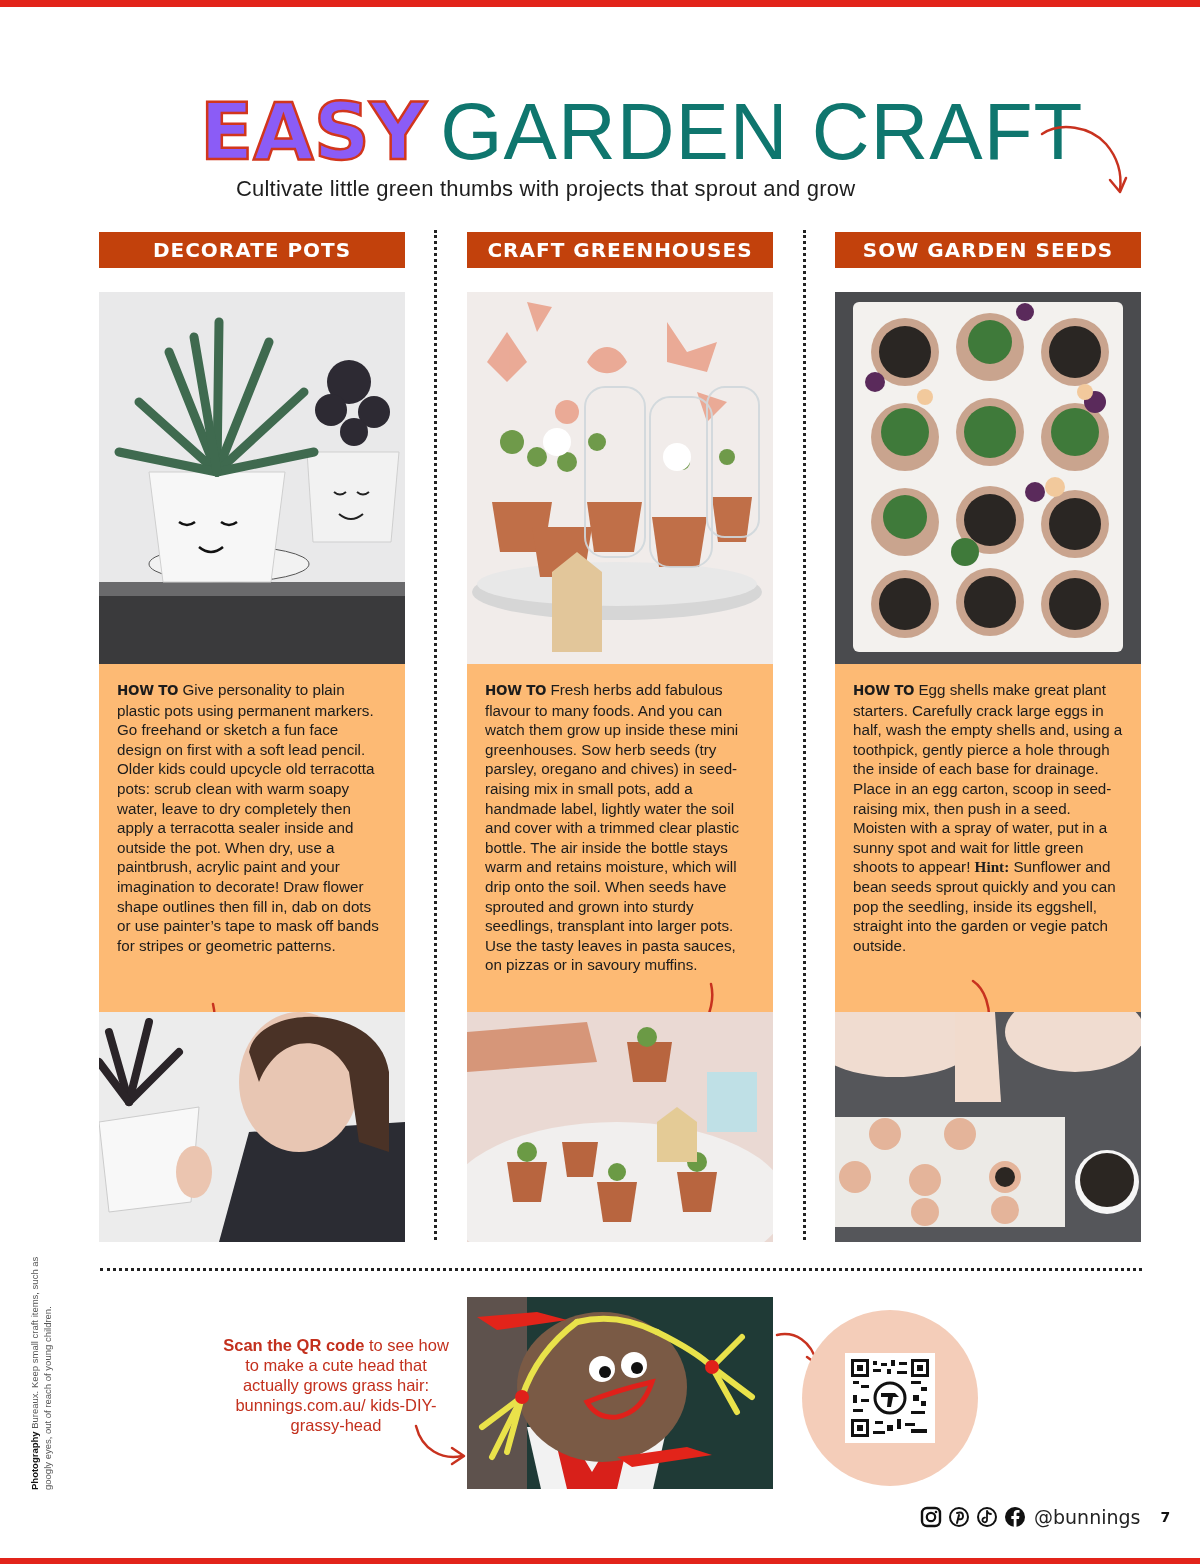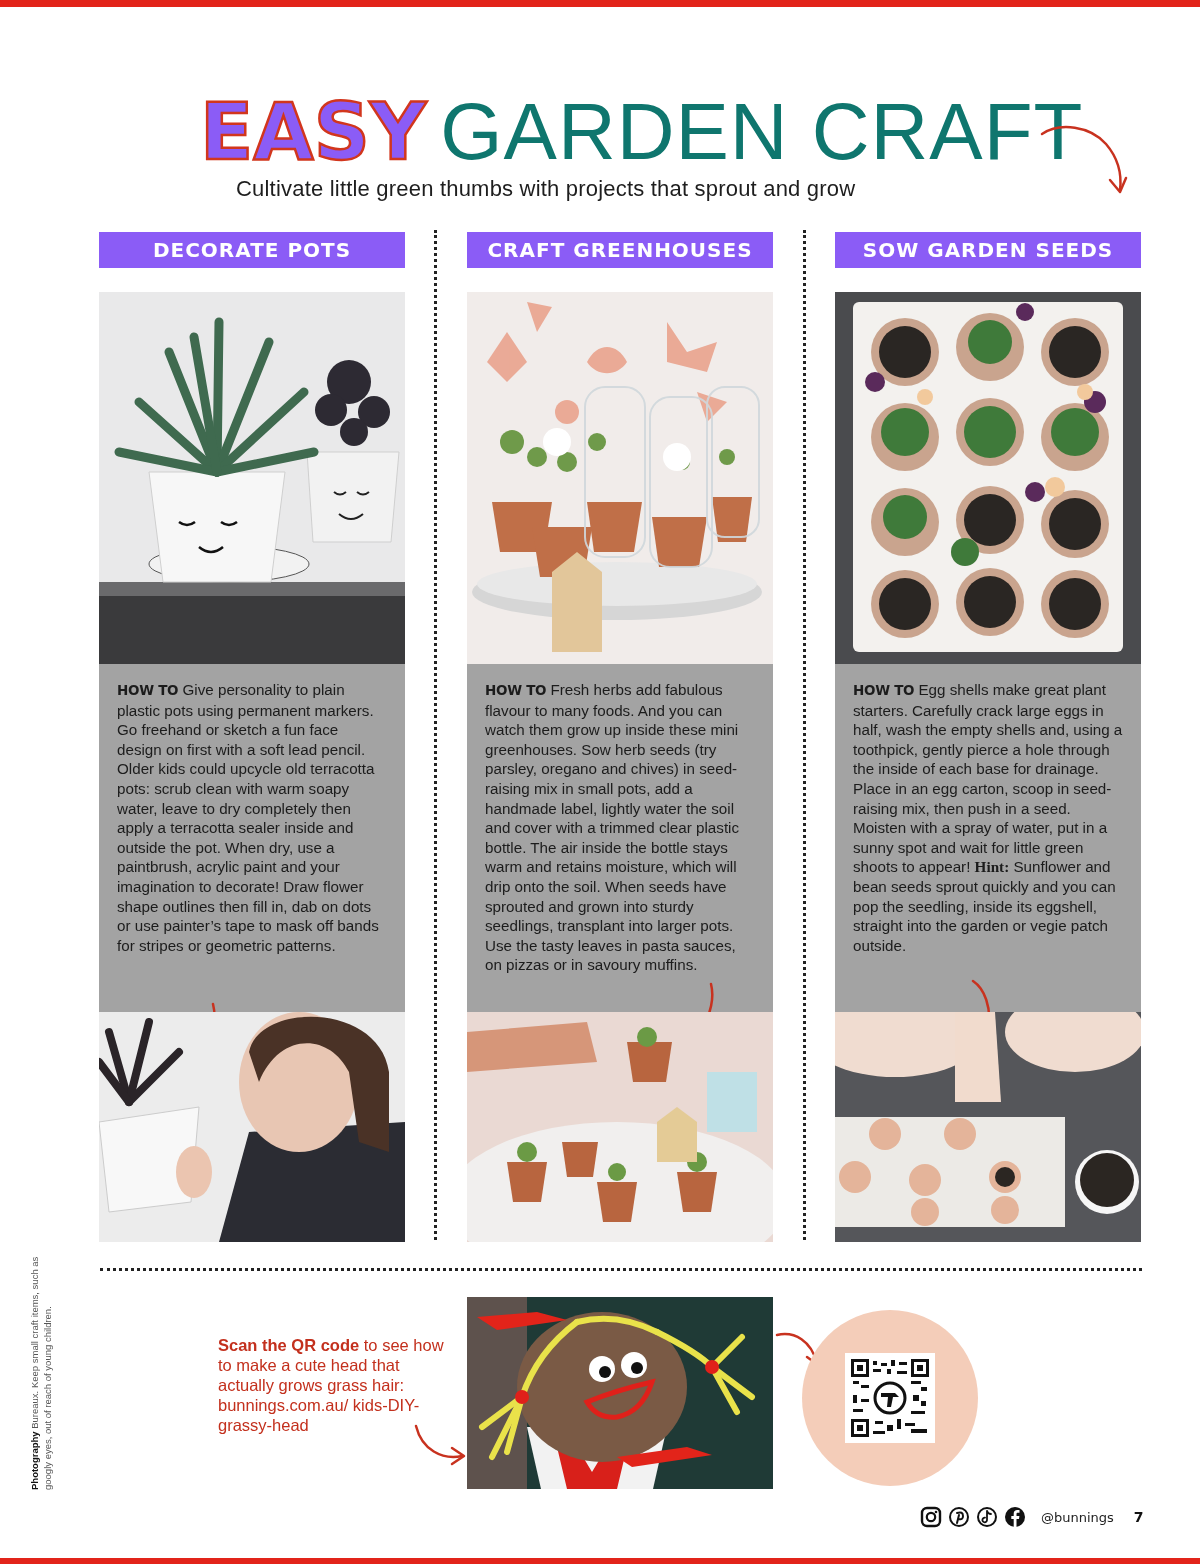--- a/index.html
+++ b/index.html
@@ -11,45 +11,45 @@
 
   
   .title { position: absolute; left: 200px; top: 92px; height: 80px; white-space: nowrap; font-size: 78px; line-height: 80px; letter-spacing: 1px; }
   .title .easy { font-family: "DejaVu Sans", sans-serif; font-weight: bold; color: #8b5cf6; -webkit-text-stroke: 2.5px #d2361d; letter-spacing: 0px; }
   .title .rest { font-family: "Liberation Sans", sans-serif; color: #0f766e; font-weight: normal; margin-left: 14px; font-size: 80px; letter-spacing: 1px; }
   .title-arrow { position: absolute; left: 1040px; top: 120px; width: 90px; height: 80px; }
   .subtitle { position: absolute; left: 236px; top: 176px; font-size: 22px; color: #1e1e1e; font-family: "Liberation Sans", sans-serif; letter-spacing: 0.2px; }
 
   
   .col { position: absolute; top: 232px; width: 306px; }
-  .col-header { height: 36px; background: #8b5cf6; color: #fff; font-family: "DejaVu Sans", sans-serif; font-weight: bold; font-size: 20px; letter-spacing: 1px; display: flex; align-items: center; justify-content: center; }
+  .col-header { height: 36px; background: #c2410c; color: #fff; font-family: "DejaVu Sans", sans-serif; font-weight: bold; font-size: 20px; letter-spacing: 1px; display: flex; align-items: center; justify-content: center; }
   .col-divider { position: absolute; top: 230px; width: 0; height: 1010px; border-left: 3px dotted #222; }
 
   .photo { position: absolute; left: 0; width: 306px; overflow: hidden; }
   .photo-top { top: 60px; height: 372px; }
-  .howto { position: absolute; left: 0; top: 432px; width: 306px; height: 348px; background: #a3a3a3; padding: 16px 18px 8px 18px; font-size: 15.2px; line-height: 19.6px; color: #1c1c1c; font-family: "Liberation Sans", sans-serif; }
+  .howto { position: absolute; left: 0; top: 432px; width: 306px; height: 348px; background: #fdba74; padding: 16px 18px 8px 18px; font-size: 15.2px; line-height: 19.6px; color: #1c1c1c; font-family: "Liberation Sans", sans-serif; }
   .howto .lbl { font-family: "DejaVu Sans", sans-serif; font-weight: bold; font-size: 13.5px; letter-spacing: -0.3px; }
   .howto .hint { font-weight: bold; font-family: Liberation Serif, serif; }
   .photo-bottom { top: 780px; height: 230px; }
   .arrow-down { position: absolute; width: 40px; height: 60px; }
 
   .bottom-dots { position: absolute; left: 100px; top: 1268px; width: 1042px; border-top: 3px dotted #222; }
 
   .side-credit { position: absolute; left: 28px; top: 1490px; transform: rotate(-90deg); transform-origin: 0 0; width: 260px; font-size: 9.5px; line-height: 13px; color: #555; }
   .side-credit b { color: #111; }
 
-  .qr-text { position: absolute; left: 218px; top: 1335px; width: 236px; text-align: left; color: #c3301d; font-size: 16.5px; line-height: 20px; font-family: "Liberation Sans", sans-serif; }
+  .qr-text { position: absolute; left: 218px; top: 1335px; width: 236px; text-align: center; color: #c3301d; font-size: 16.5px; line-height: 20px; font-family: "Liberation Sans", sans-serif; }
   .qr-text b { font-weight: bold; }
   .promo-photo { position: absolute; left: 467px; top: 1297px; width: 306px; height: 192px; overflow: hidden; }
   .qr-circle { position: absolute; left: 802px; top: 1310px; width: 176px; height: 176px; border-radius: 50%; background: #f4cdb9; }
   .qr-box { position: absolute; left: 845px; top: 1353px; width: 90px; height: 90px; background: #fff; padding: 6px; }
 
   .footer { position: absolute; left: 920px; top: 1506px; height: 22px; display: flex; align-items: center; gap: 6px; }
   .footer .soc { width: 22px; height: 22px; }
-  .footer .handle { font-family: "DejaVu Sans", sans-serif; font-size: 13px; color: #222; margin-left: 9px; }
+  .footer .handle { font-family: "DejaVu Sans", sans-serif; font-size: 19px; color: #222; margin-left: 2px; }
   .footer .pagenum { font-family: "DejaVu Sans", sans-serif; font-weight: bold; font-size: 14px; color: #111; margin-left: 14px; }
 </style>
 </head>
 <body>
 
 <div class="top-bar"></div>
 
 <div class="title">
   <span class="easy">EASY</span><span class="rest">GARDEN CRAFT</span>
 </div>

